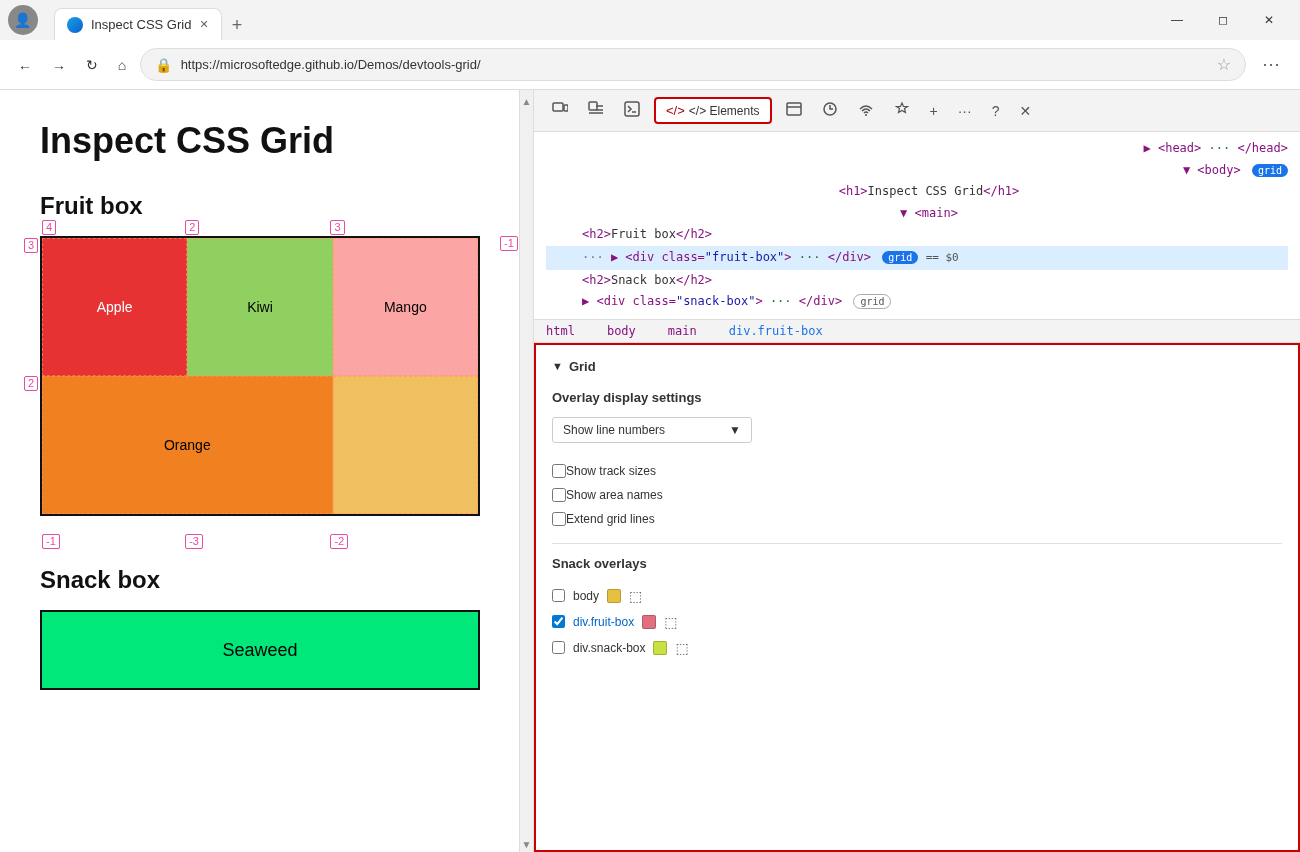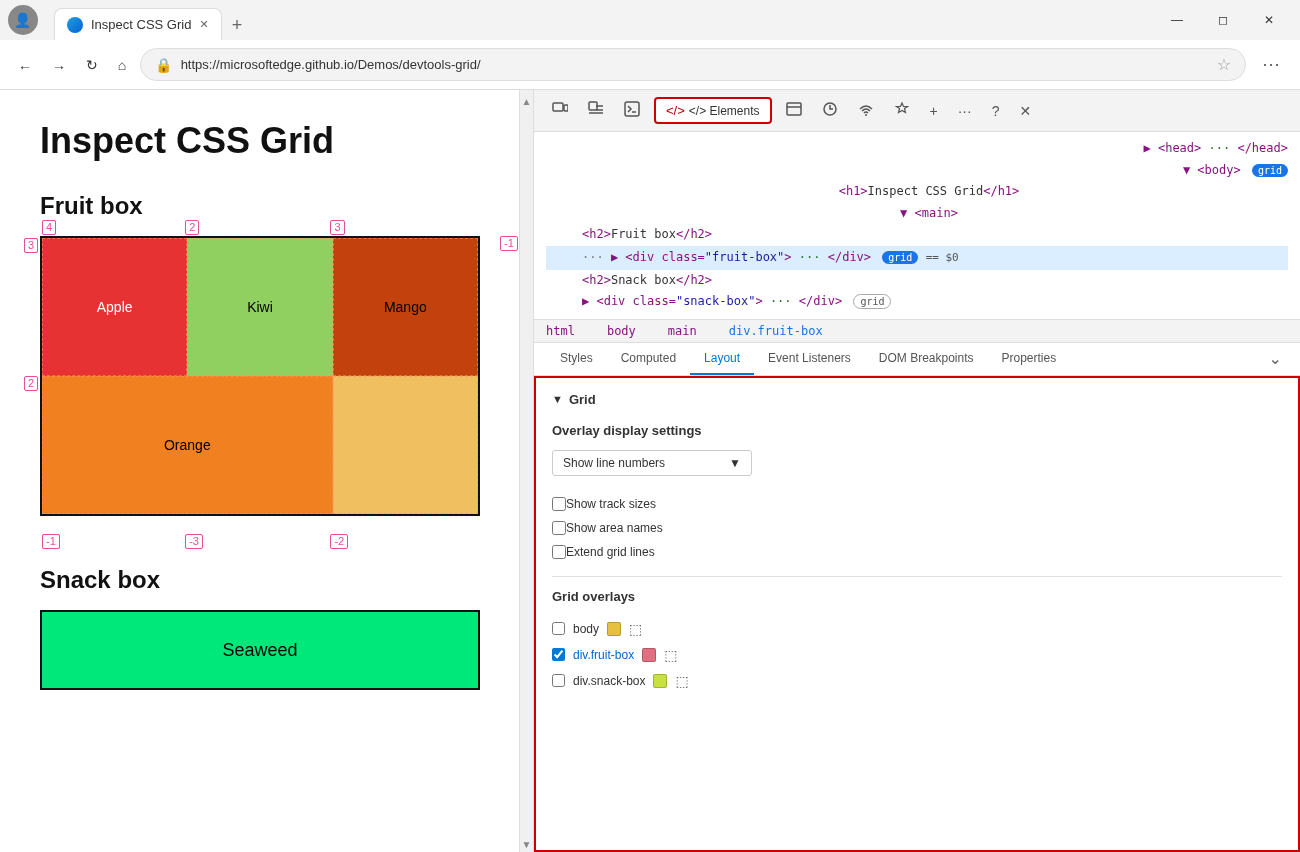--- a/index.html
+++ b/index.html
@@ -54,21 +54,21 @@
       grid-template-columns: 1fr 1fr 1fr;
       grid-template-rows: 1fr 1fr;
       width: 100%; height: 100%;
     }
     .fruit-cell {
       display: flex; align-items: center; justify-content: center;
       font-size: 14px; font-weight: 500; border: 1px dashed rgba(255,150,100,0.6);
     }
     .apple { background: #e63232; color: white; }
     .kiwi { background: #90d060; }
-    .mango { background: #c2410c; }
+    .mango { background: #fca5a5; }
     .orange { background: #f08020; grid-column: 1 / 3; }
 
     .snack-title { font-size: 24px; font-weight: 700; margin-bottom: 16px; color: #111; }
     .seaweed { background: #00e87a; display: flex; align-items: center; justify-content: center; font-size: 18px; border: 2px solid #111; }
 
     
     .scroll-strip {
       width: 14px; background: #f0f0f0; border-right: 1px solid #ddd;
       display: flex; flex-direction: column; align-items: center; padding-top: 4px;
     }
@@ -353,41 +353,20 @@
     <div class="breadcrumb">
       <span class="bc-item">html</span>
       <span class="bc-sep"> </span>
       <span class="bc-item">body</span>
       <span class="bc-sep"> </span>
       <span class="bc-item">main</span>
       <span class="bc-sep"> </span>
       <span class="bc-active">div.fruit-box</span>
     </div>
 
-    <div class="dt-tabs">
-      <div class="dt-tab">
-        <span>Styles</span>
-      </div>
-      <div class="dt-tab">
-        <span>Computed</span>
-      </div>
-      <div class="dt-tab active">
-        <span>Layout</span>
-      </div>
-      <div class="dt-tab">
-        <span>Event Listeners</span>
-      </div>
-      <div class="dt-tab">
-        <span>DOM Breakpoints</span>
-      </div>
-      <div class="dt-tab">
-        <span>Properties</span>
-      </div>
-      <span class="dt-tab-more">⌄</span>
-    </div>
 
     <div class="layout-panel">
       <div class="grid-section">
         <div class="grid-section-title">
           <span style="font-size:11px;">▼</span>
           <span>Grid</span>
         </div>
 
         <div>
           <div class="overlay-label">Overlay display settings</div>
@@ -406,21 +385,21 @@
             <label for="show-area">Show area names</label>
           </div>
           <div class="checkbox-row">
             <input type="checkbox" id="extend-lines" style="">
             <label for="extend-lines">Extend grid lines</label>
           </div>
         </div>
 
         <hr class="divider">
 
-        <div class="overlays-label">Grid overlays</div>
+        <div class="overlays-label">Snack overlays</div>
 
         <div class="overlay-row">
           <input type="checkbox" id="body-overlay" style="">
           <label for="body-overlay">body</label>
           <span class="color-swatch" style="background:#e8c040;"></span>
           <span class="inspect-icon">⬚</span>
         </div>
 
         <div class="overlay-row">
           <input type="checkbox" id="fruit-overlay" checked="" class="cb-checked" style="">

